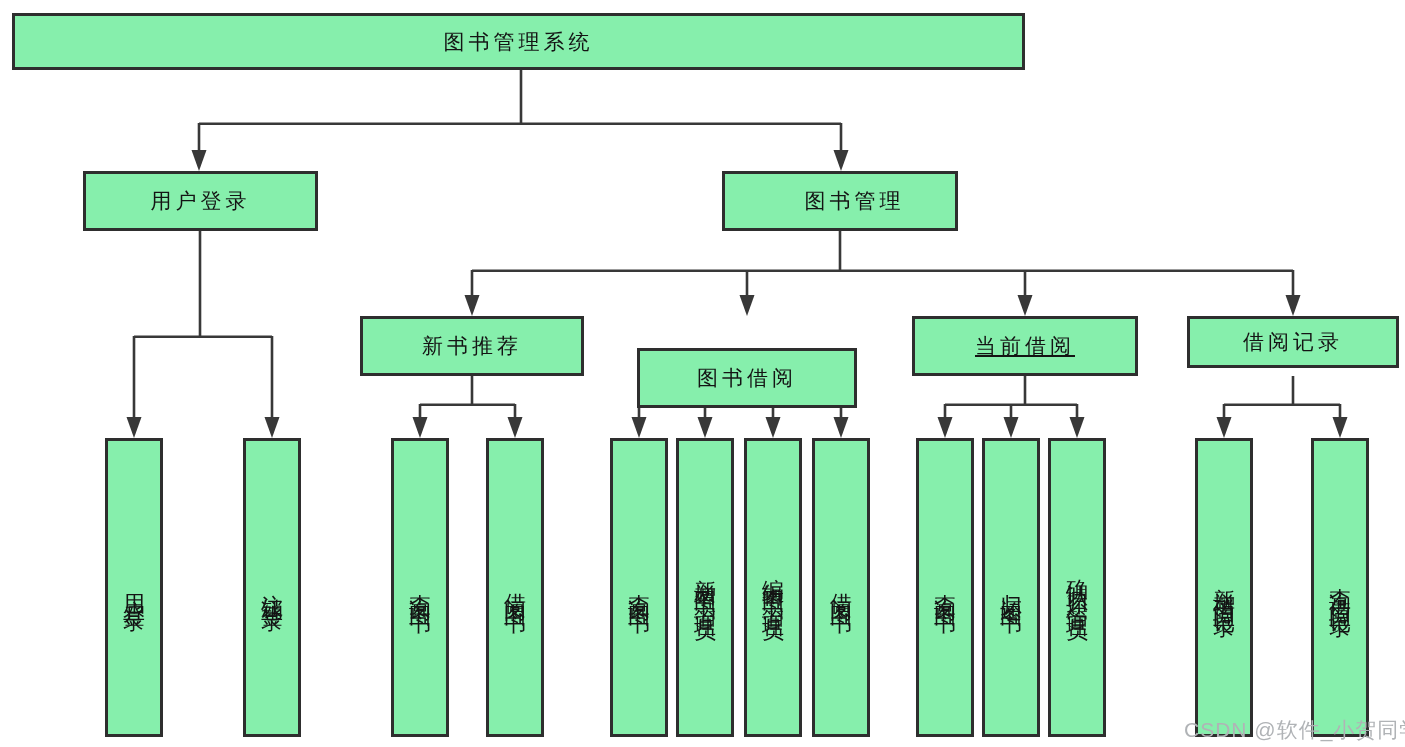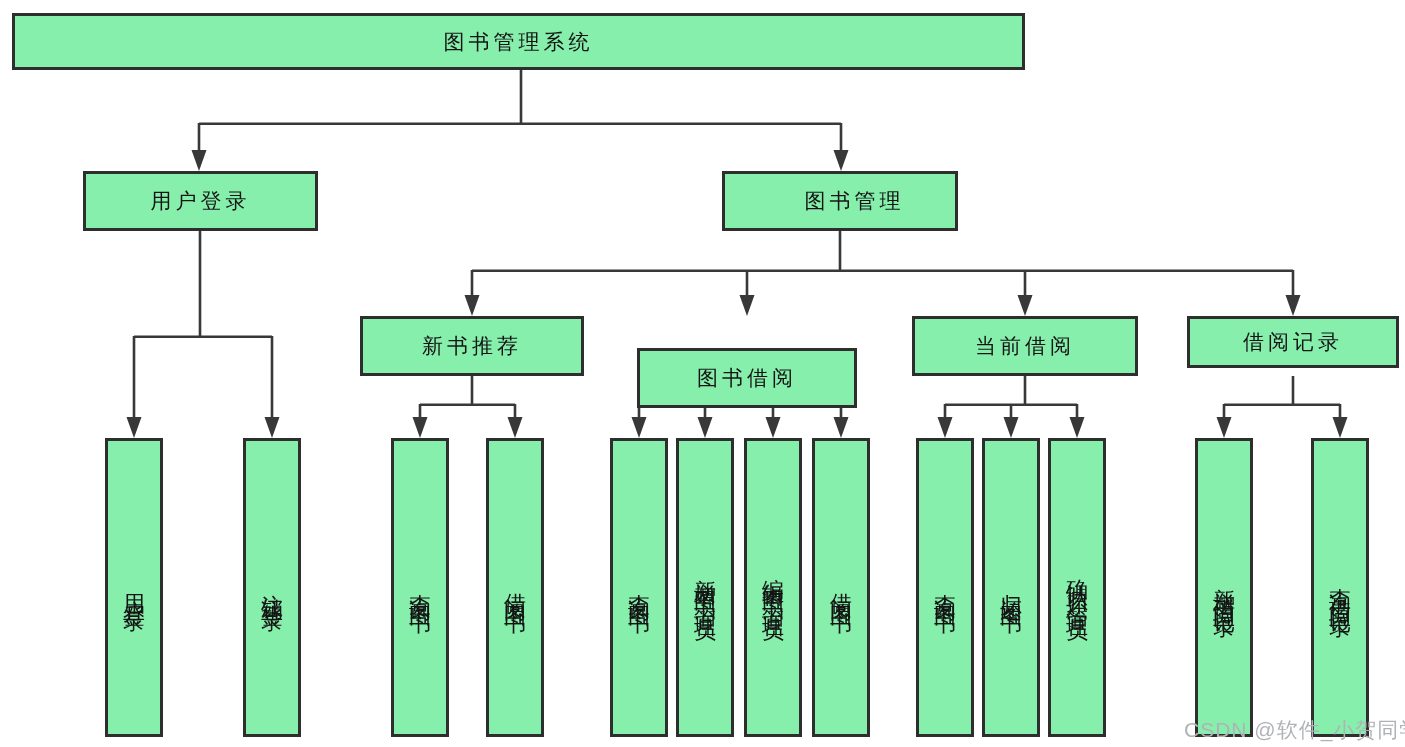--- a/index.html
+++ b/index.html
@@ -112,21 +112,21 @@
   <polygon points="1332.5,417 1347.5,417 1340,438"></polygon>
 </svg>
 
 <div class="node h-box" style="left:12px; top:13px; width:1013px; height:57px;">图书管理系统</div>
 
 <div class="node h-box" style="left:83px; top:171px; width:235px; height:60px;">用户登录</div>
 <div class="node h-box" style="left:722px; top:171px; width:236px; height:60px;padding-left:29px;">图书管理</div>
 
 <div class="node h-box" style="left:360px; top:316px; width:224px; height:60px;">新书推荐</div>
 <div class="node h-box" style="left:637px; top:316px; width:220px; height:60px;margin-top:32px;">图书借阅</div>
-<div class="node h-box" style="left:912px; top:316px; width:226px; height:60px;">当前借阅</div>
+<div class="node h-box" style="left:912px; top:316px; width:226px; height:60px;text-decoration:underline;">当前借阅</div>
 <div class="node h-box" style="left:1187px; top:316px; width:212px; height:52px;">借阅记录</div>
 
 <div class="node v-box" style="left:105px; top:438px; width:58px; height:299px;">用户登录</div>
 <div class="node v-box" style="left:243px; top:438px; width:58px; height:299px;">注销登录</div>
 
 <div class="node v-box" style="left:391px; top:438px; width:58px; height:299px;">查询图书</div>
 <div class="node v-box" style="left:486px; top:438px; width:58px; height:299px;">借阅图书</div>
 
 <div class="node v-box" style="left:610px; top:438px; width:58px; height:299px;">查询图书</div>
 <div class="node v-box" style="left:676px; top:438px; width:58px; height:299px;">新增图书（管理员）</div>

